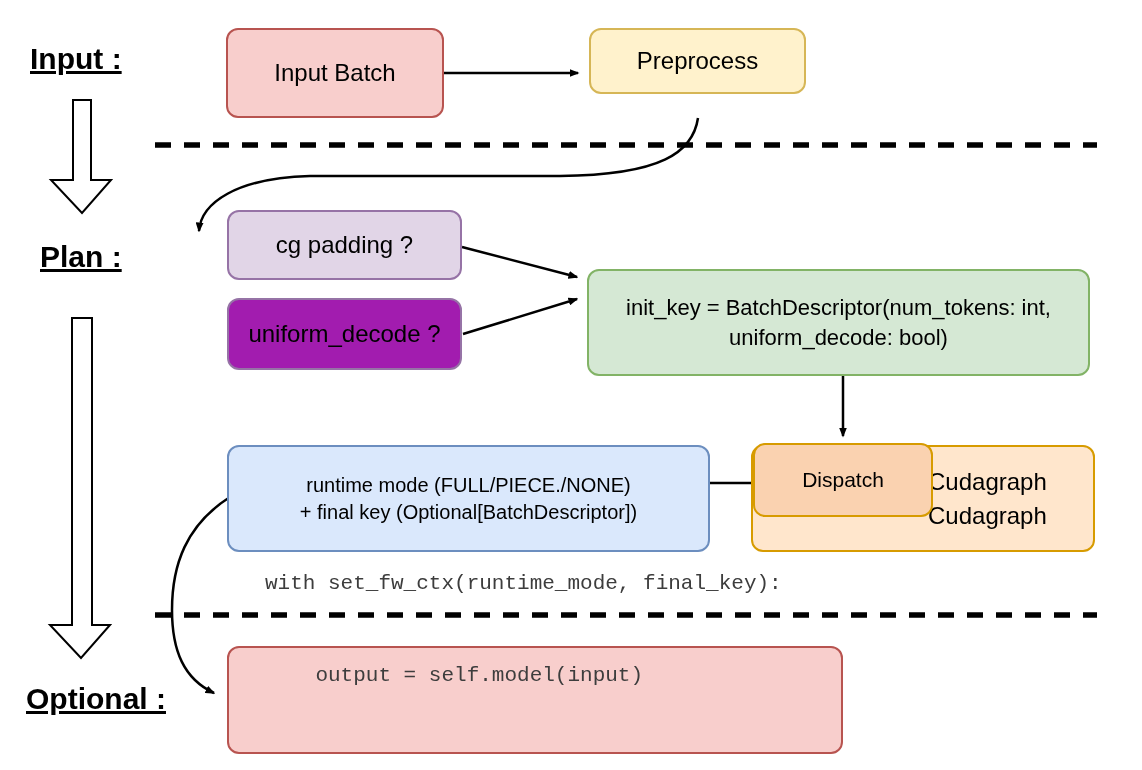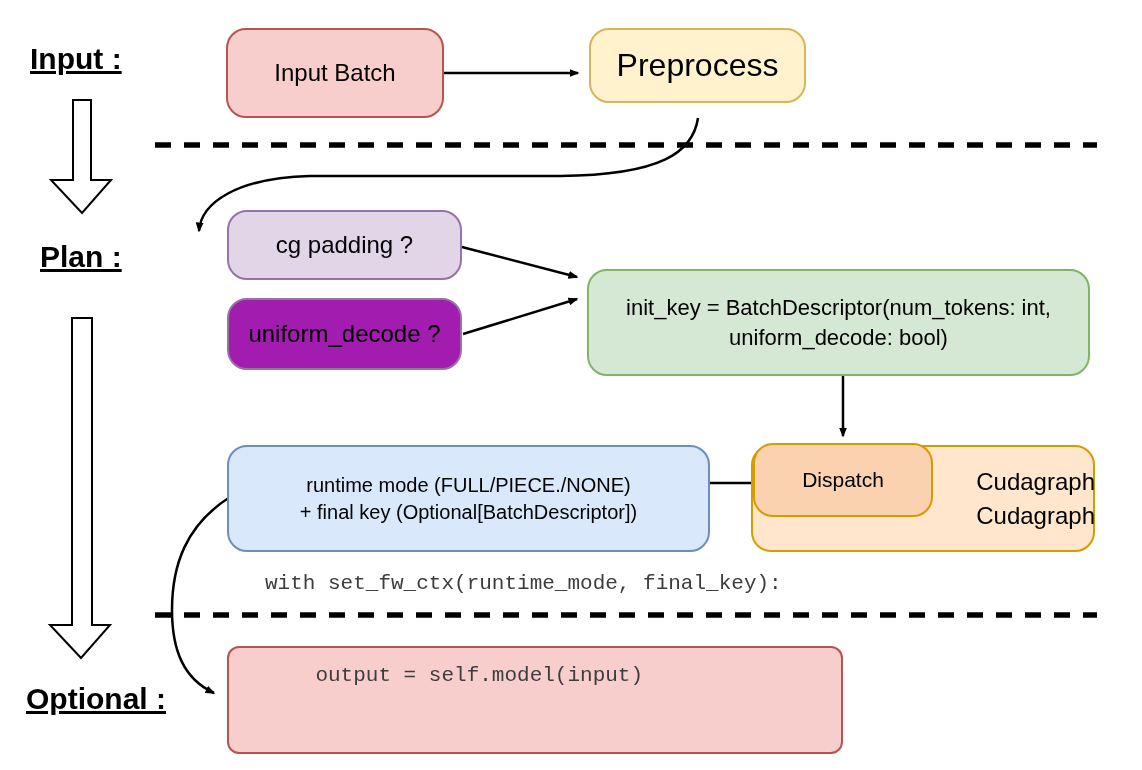--- a/index.html
+++ b/index.html
@@ -5,34 +5,34 @@
   html,body{margin:0;padding:0;background:#ffffff;}
   #canvas{
     position:relative;width:1142px;height:770px;background:#ffffff;
     font-family:"Liberation Sans",sans-serif;overflow:hidden;
   }
   #wires{position:absolute;left:0;top:0;width:1142px;height:770px;}
   .stage-label{
     position:absolute;font-weight:bold;color:#000;font-size:30px;white-space:nowrap;text-decoration:underline;
   }
   .node{
-    position:absolute;border:2px solid #404040;border-radius:20px;
+    position:absolute;border:2px solid #404040;border-radius:12px;
     display:flex;align-items:center;justify-content:center;
     text-align:center;color:#000;box-sizing:border-box;
   }
   .node .lines{line-height:1.35;}
   .codebox{
     position:absolute;border:2px solid #000;border-radius:12px;
     display:flex;align-items:flex-end;box-sizing:border-box;
     font-family:"Liberation Mono",monospace;
     padding-left:36px;
   }
   .codebox .code{white-space:pre;line-height:1.45;}
   .caption{
-    position:absolute;display:flex;align-items:center;justify-content:flex-end;
+    position:absolute;display:flex;align-items:center;justify-content:flex-start;
     text-align:center;color:#000;box-sizing:border-box;
   }
 </style>
 </head>
 <body>
 
 <div id="canvas">
 
   <svg id="wires" viewBox="0 0 1142 770" xmlns="http://www.w3.org/2000/svg">
     <defs>
@@ -57,21 +57,21 @@
   </svg>
 
   <div class="stage-label" style="left:30px;top:42px;">Input :</div>
   <div class="stage-label" style="left:40px;top:240px;">Plan :</div>
   <div class="stage-label" style="left:26px;top:682px;">Optional :</div>
 
   <div class="node" style="left: 226px; top: 28px; width: 218px; height: 90px; font-size: 24px; background-color: rgb(248, 206, 204); border-color: rgb(184, 84, 80);">
     <span>Input Batch</span>
   </div>
 
-  <div class="node" style="left: 589px; top: 28px; width: 217px; height: 75px; font-size: 32px; background-color: rgb(255, 242, 204); border-color: rgb(214, 182, 86);">
+  <div class="node" style="left: 589px; top: 28px; width: 217px; height: 66px; font-size: 24px; background-color: rgb(255, 242, 204); border-color: rgb(214, 182, 86);">
     <span>Preprocess</span>
   </div>
 
   <div class="node" style="left: 227px; top: 210px; width: 235px; height: 70px; font-size: 24px; background-color: rgb(225, 213, 231); border-color: rgb(150, 115, 166);">
     <span>cg padding ?</span>
   </div>
 
   <div class="node" style="left: 227px; top: 298px; width: 235px; height: 72px; font-size: 24px; background-color: #a21caf; border-color: rgb(150, 115, 166);">
     <span>uniform_decode ?</span>
   </div>

